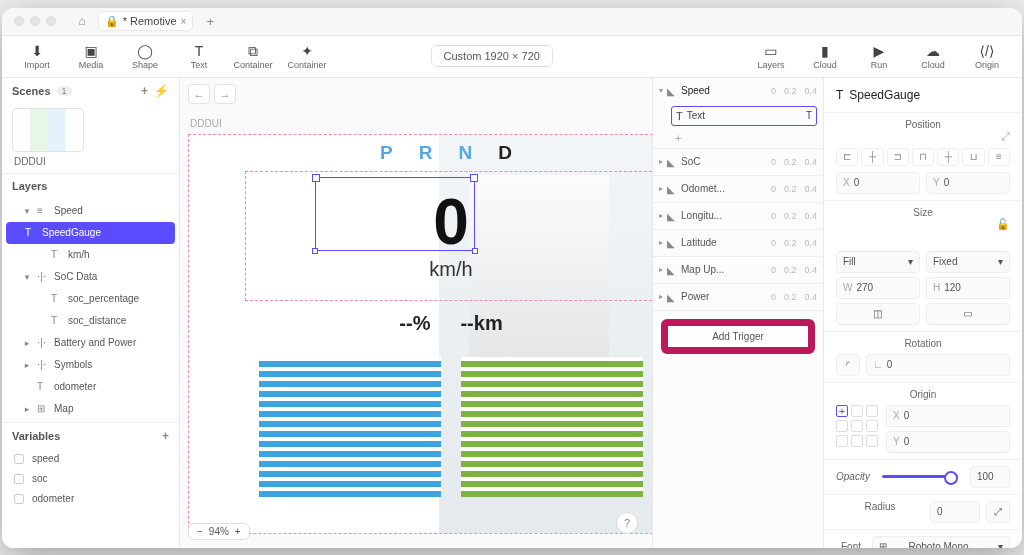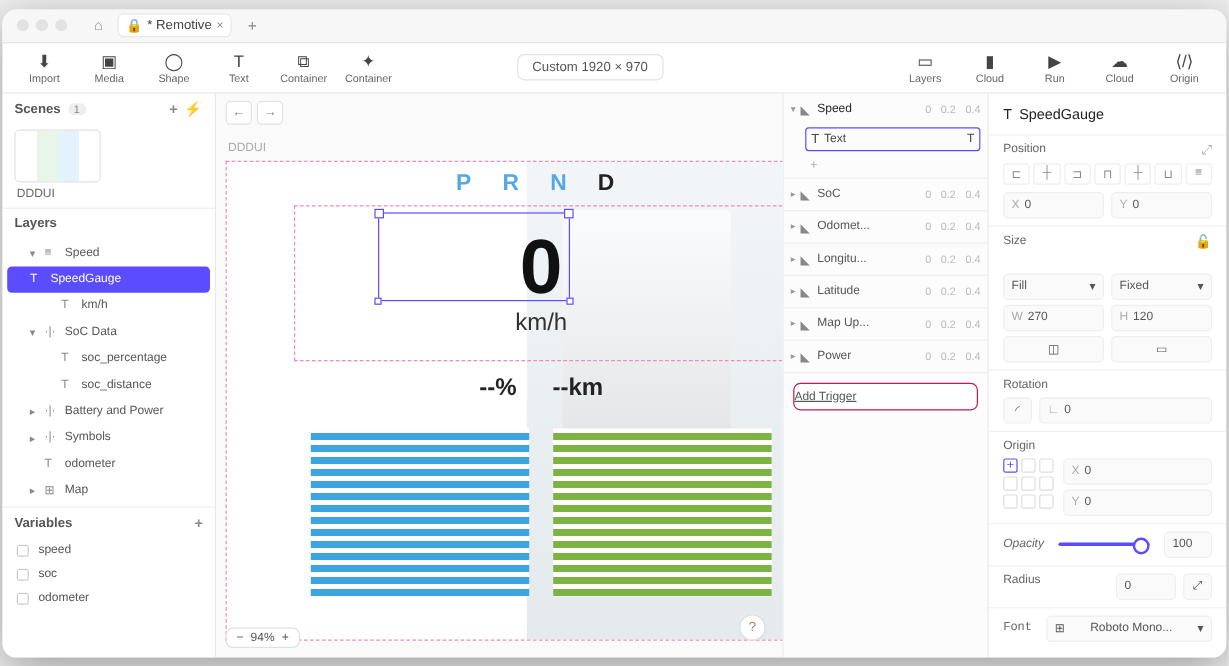--- a/index.html
+++ b/index.html
@@ -70,25 +70,25 @@
 .midpanel{width:172px;border-left:1px solid #e8e8e8;border-right:1px solid #e8e8e8;background:#fcfcfc;overflow-y:auto;}
 .trigger-group{border-bottom:1px solid #eee;}
 .trigger-head{display:flex;align-items:center;height:26px;padding:0 6px;font-size:10px;color:#555;gap:4px;}
 .trigger-head .disc{font-size:8px;color:#999;}
 .trigger-head .bolt{width:10px;height:10px;color:#888;}
 .trigger-head .nums{margin-left:auto;display:flex;gap:8px;font-size:9px;color:#bbb;}
 .trigger-head.expanded{font-weight:500;color:#222;}
 .trigger-child{margin:2px 6px 4px 18px;border:1.5px solid #5b4dff;border-radius:3px;padding:3px 4px;display:flex;align-items:center;gap:4px;font-size:10px;color:#444;}
 .trigger-child .ticon{font-size:11px;}
 .trigger-plus{font-size:11px;color:#aaa;padding:2px 0 4px 22px;}
-.add-trigger{margin:8px;border:1px solid #be185d;border-radius:6px;padding:5px 0;font-size:10px;color:#555;background:#fff;text-decoration:underline;}
+.add-trigger{margin:8px;border:7px solid #be185d;border-radius:6px;padding:5px 0;text-align:center;font-size:10px;color:#555;background:#fff;}
 .rightpanel{width:198px;background:#fff;overflow-y:auto;font-size:10px;color:#555;}
 .rp-title{display:flex;align-items:center;gap:6px;padding:10px 12px;font-size:12px;color:#222;}
 .rp-section{padding:6px 12px;border-top:1px solid #f0f0f0;}
-.rp-label{font-size:10px;color:#666;margin-bottom:5px;display:flex;align-items:flex-start;}
+.rp-label{font-size:10px;color:#666;margin-bottom:5px;display:flex;align-items:center;flex-direction:column;}
 .rp-label .exp{margin-left:auto;color:#aaa;font-size:11px;}
 .align-row{display:flex;gap:3px;margin-bottom:6px;}
 .align-btn{flex:1;height:18px;border:1px solid #eee;border-radius:3px;display:flex;align-items:center;justify-content:center;font-size:10px;color:#888;}
 .xy-row{display:flex;gap:6px;}
 .xy-field{flex:1;display:flex;align-items:center;gap:4px;height:22px;border:1px solid #eee;border-radius:4px;padding:0 6px;background:#fafafa;}
 .xy-field .lbl{color:#aaa;font-size:10px;}
 .xy-field .val{color:#555;font-size:10px;}
 .size-row{display:flex;gap:6px;margin-top:20px;}
 .sel-field{flex:1;height:22px;border:1px solid #eee;border-radius:4px;padding:0 6px;display:flex;align-items:center;justify-content:space-between;background:#fafafa;font-size:10px;}
 .lock{margin-left:auto;font-size:11px;color:#aaa;}
@@ -140,21 +140,21 @@
         <span>Text</span>
       </div>
     <div class="tool">
         <span class="glyph">⧉</span>
         <span>Container</span>
       </div>
     <div class="tool">
         <span class="glyph">✦</span>
         <span>Container</span>
       </div>
-    <div class="canvas-size">Custom  1920 × 970</div>
+    <div class="canvas-size">Custom  1920 × 720</div>
     <div class="toolbar-right">
       <div class="tool">
           <span class="glyph">▭</span>
           <span>Layers</span>
         </div>
       <div class="tool">
           <span class="glyph">▮</span>
           <span>Cloud</span>
         </div>
       <div class="tool">
@@ -528,21 +528,21 @@
           <span class="rp-label" style="flex:1;margin:0;">Radius</span>
           <div class="xy-field" style="flex:0 0 50px;">
               <span class="val">0</span>
             </div>
           <div class="xy-field" style="flex:0 0 24px;justify-content:center;">⤢</div>
         </div>
       </div>
 
       <div class="rp-section">
         <div class="font-row">
-          <span class="rp-label" style="margin:0;flex:0 0 30px;font-family:Liberation Mono, monospace;">Font</span>
+          <span class="rp-label" style="margin:0;flex:0 0 30px;">Font</span>
           <div class="sel-field">
               <span>⊞</span>
               <span>Roboto Mono...</span>
               <span>▾</span>
             </div>
         </div>
       </div>
     </div>
   </div>
 </div>

